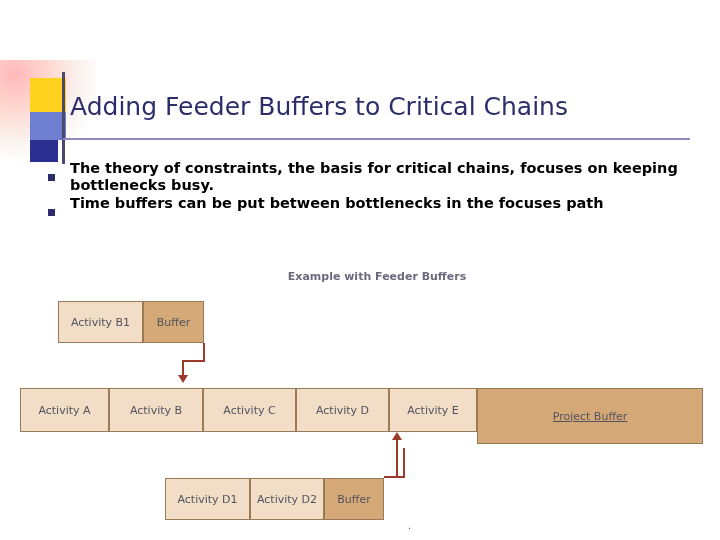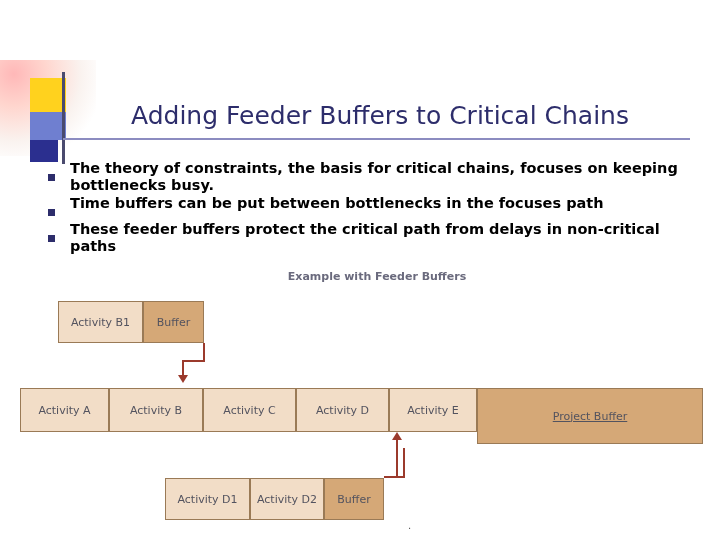--- a/index.html
+++ b/index.html
@@ -65,24 +65,23 @@
   }
 
   
   .title {
     position: absolute;
     left: 70px;
     top: 92px;
     width: 620px;
     font-size: 25px;
     color: #2d2d6b;
-    text-align: center;
+    text-align: left;
     font-family: "DejaVu Sans", sans-serif;
     white-space: nowrap;
-    margin-top: 9px;
   }
   .title-rule {
     position: absolute;
     left: 63px;
     top: 138px;
     width: 627px;
     height: 2px;
     background: #8c8cc0;
   }
 
@@ -195,24 +194,20 @@
 
 <div class="bullets">
   <div class="bullet-row">
     <div class="bullet-marker"><span></span></div>
     <div class="bullet-text">The theory of constraints, the basis for critical chains, focuses on keeping bottlenecks busy.</div>
   </div>
   <div class="bullet-row">
     <div class="bullet-marker"><span></span></div>
     <div class="bullet-text">Time buffers can be put between bottlenecks in the focuses path</div>
   </div>
-  <div class="bullet-row">
-    <div class="bullet-marker"><span></span></div>
-    <div class="bullet-text">These feeder buffers protect the critical path from delays in non-critical paths</div>
-  </div>
 </div>
 
 <div class="diagram">
 
   <div class="diagram-caption">Example with Feeder Buffers</div>
 
   <div class="box light" style="left:58px; top:39px; width:85px; height:42px;">Activity B1</div>
   <div class="box dark" style="left:143px; top:39px; width:61px; height:42px;">Buffer</div>
 
   <div class="connector" style="left:203px; top:81px; width:2px; height:18px;"></div>

